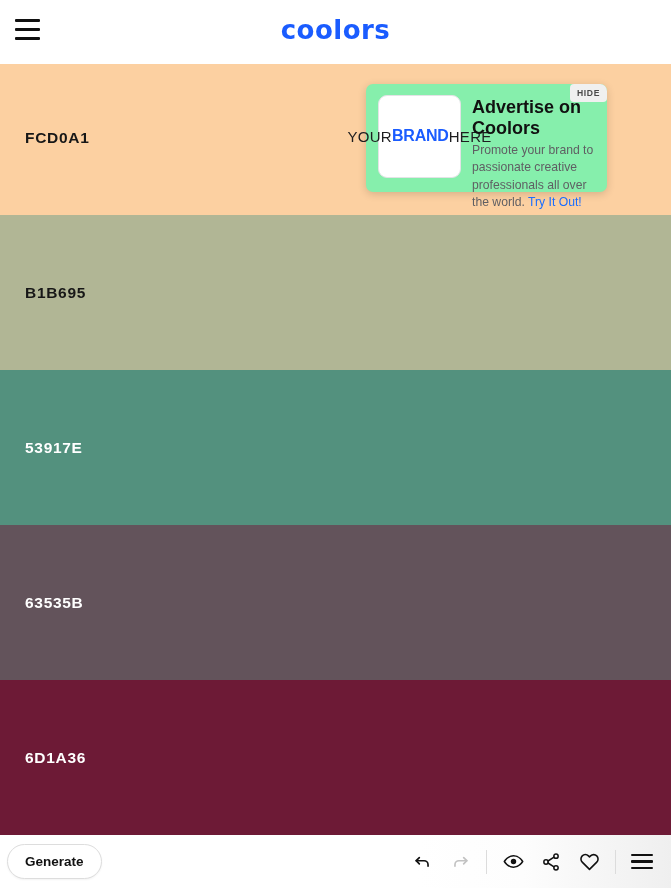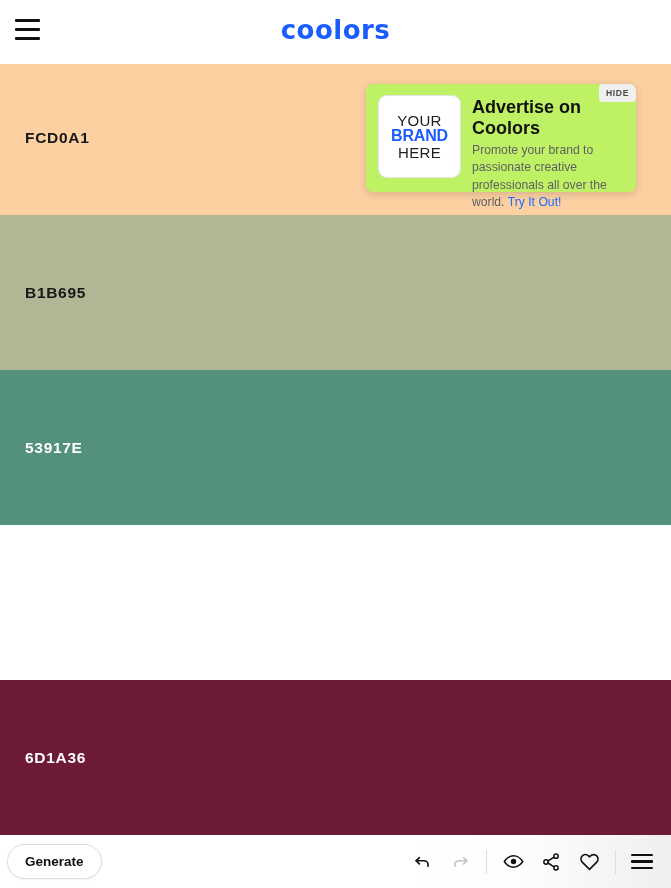--- a/index.html
+++ b/index.html
@@ -49,34 +49,34 @@
     font-size:15.5px;
     font-weight:700;
     letter-spacing:0.7px;
     font-family:"Liberation Sans", sans-serif;
     user-select:none;
   }
 
   
   .ad{
     position:absolute; left:366px; top:84px;
-    width:270px; height:108px;
-    background:#bef264;
+    width:241px; height:108px;
+    background:#86efac;
     border-radius:7px;
     box-shadow:0 2px 8px rgba(0,0,0,.16);
     display:flex;
     padding:11px 12px;
     z-index:20;
   }
   .ad-thumb{
     width:83px; height:83px; flex:0 0 83px;
     border:1px solid #e3e3e6;
     border-radius:9px;
     background:#fff;
-    display:flex; flex-direction:column;
+    display:flex; flex-direction:row;
     align-items:center; justify-content:center;
     line-height:1.02;
     cursor:pointer;
   }
   .ad-thumb .l1{ font-size:15px; color:#1d1d1f; letter-spacing:.3px; font-family:"Liberation Sans", sans-serif;}
   .ad-thumb .l2{ font-size:16px; color:#1a5cff; font-weight:700; letter-spacing:-.2px; font-family:"Liberation Sans", sans-serif;}
   .ad-thumb .l3{ font-size:15px; color:#1d1d1f; letter-spacing:.3px; font-family:"Liberation Sans", sans-serif;}
   .ad-body{ margin-left:11px; flex:1; padding-top:2px; }
   .ad-title{ font-size:18px; font-weight:700; color:#111; margin-bottom:3px; }
   .ad-text{ font-size:12.2px; color:#5f5f63; line-height:1.42; }
@@ -151,20 +151,23 @@
   </div>
 
   <div class="swatch" id="sw1" style="top: 155px; background: rgb(177, 182, 149);">
     <div class="swatch-label" style="color: rgb(23, 23, 23);">B1B695</div>
   </div>
 
   <div class="swatch" id="sw2" style="top: 310px; background: rgb(83, 145, 126);">
     <div class="swatch-label" style="color: rgb(255, 255, 255);">53917E</div>
   </div>
 
+  <div class="swatch" id="sw3" style="top: 465px; background: rgb(99, 83, 91);">
+    <div class="swatch-label" style="color: rgb(255, 255, 255);">63535B</div>
+  </div>
 
   <div class="swatch" id="sw4" style="top: 620px; background: rgb(109, 26, 54);">
     <div class="swatch-label" style="color: rgb(255, 255, 255);">6D1A36</div>
   </div>
 
 </div>
 
 <div class="ad">
   <div class="ad-hide">HIDE</div>
 

